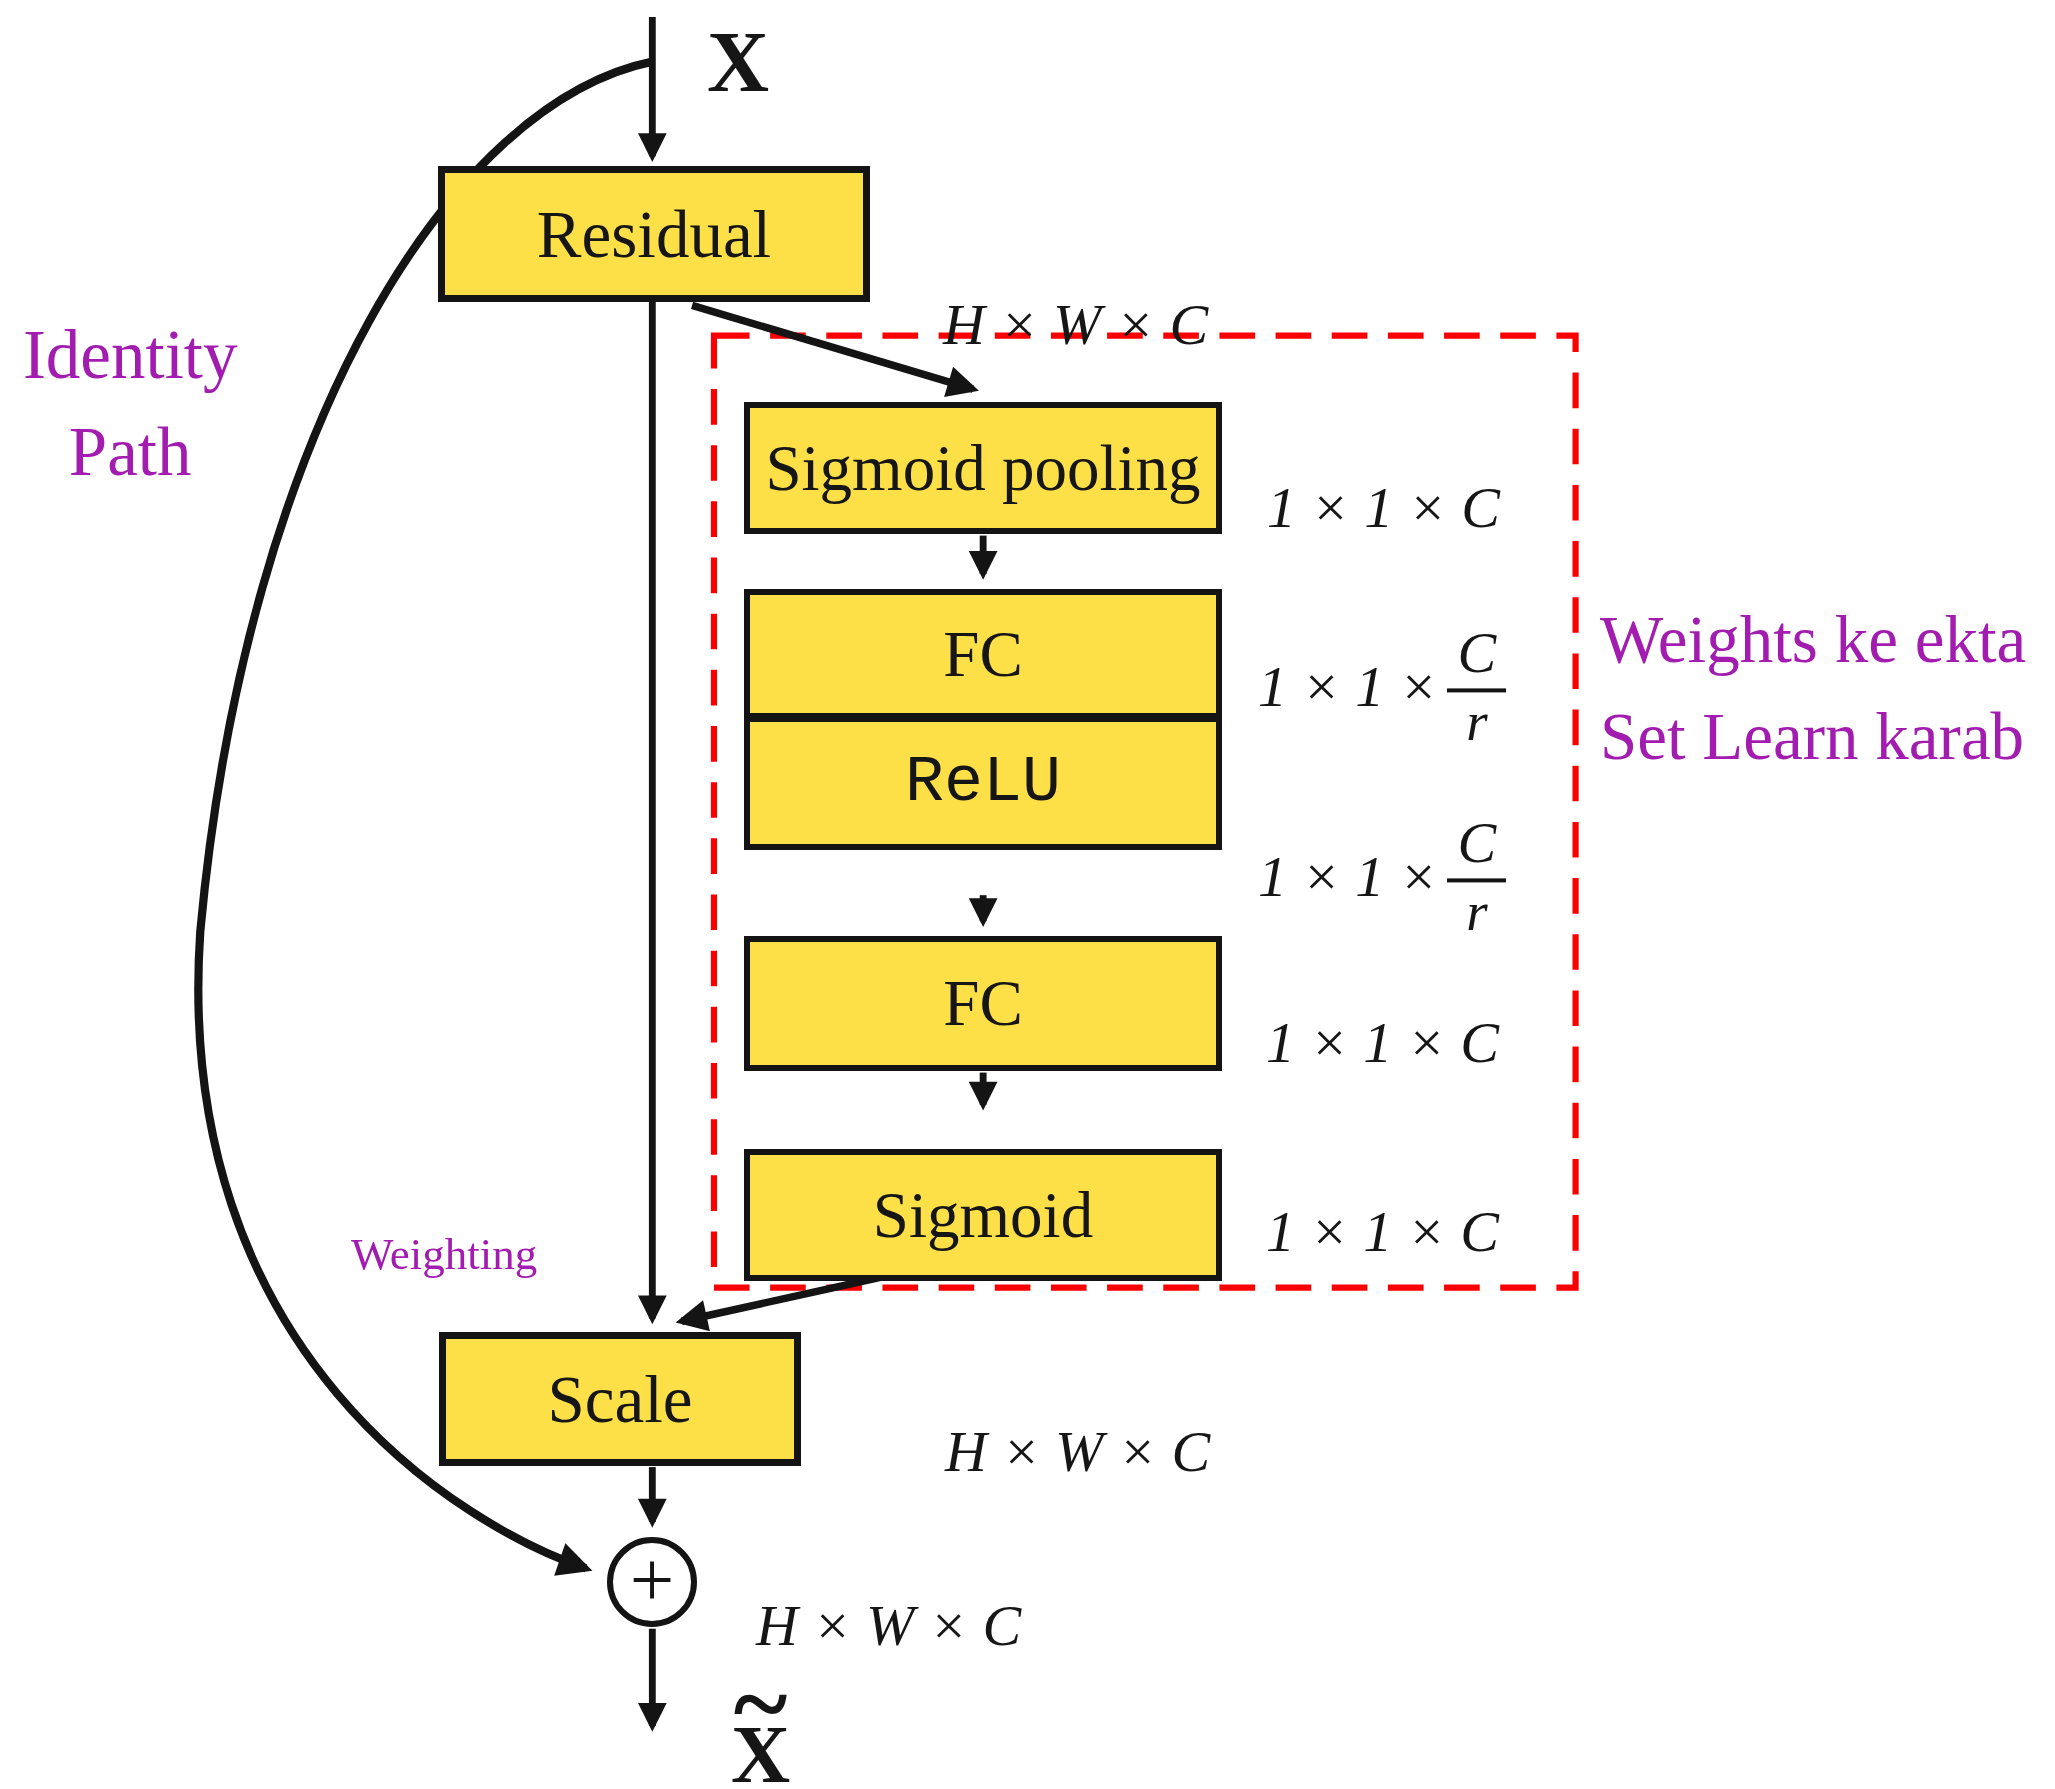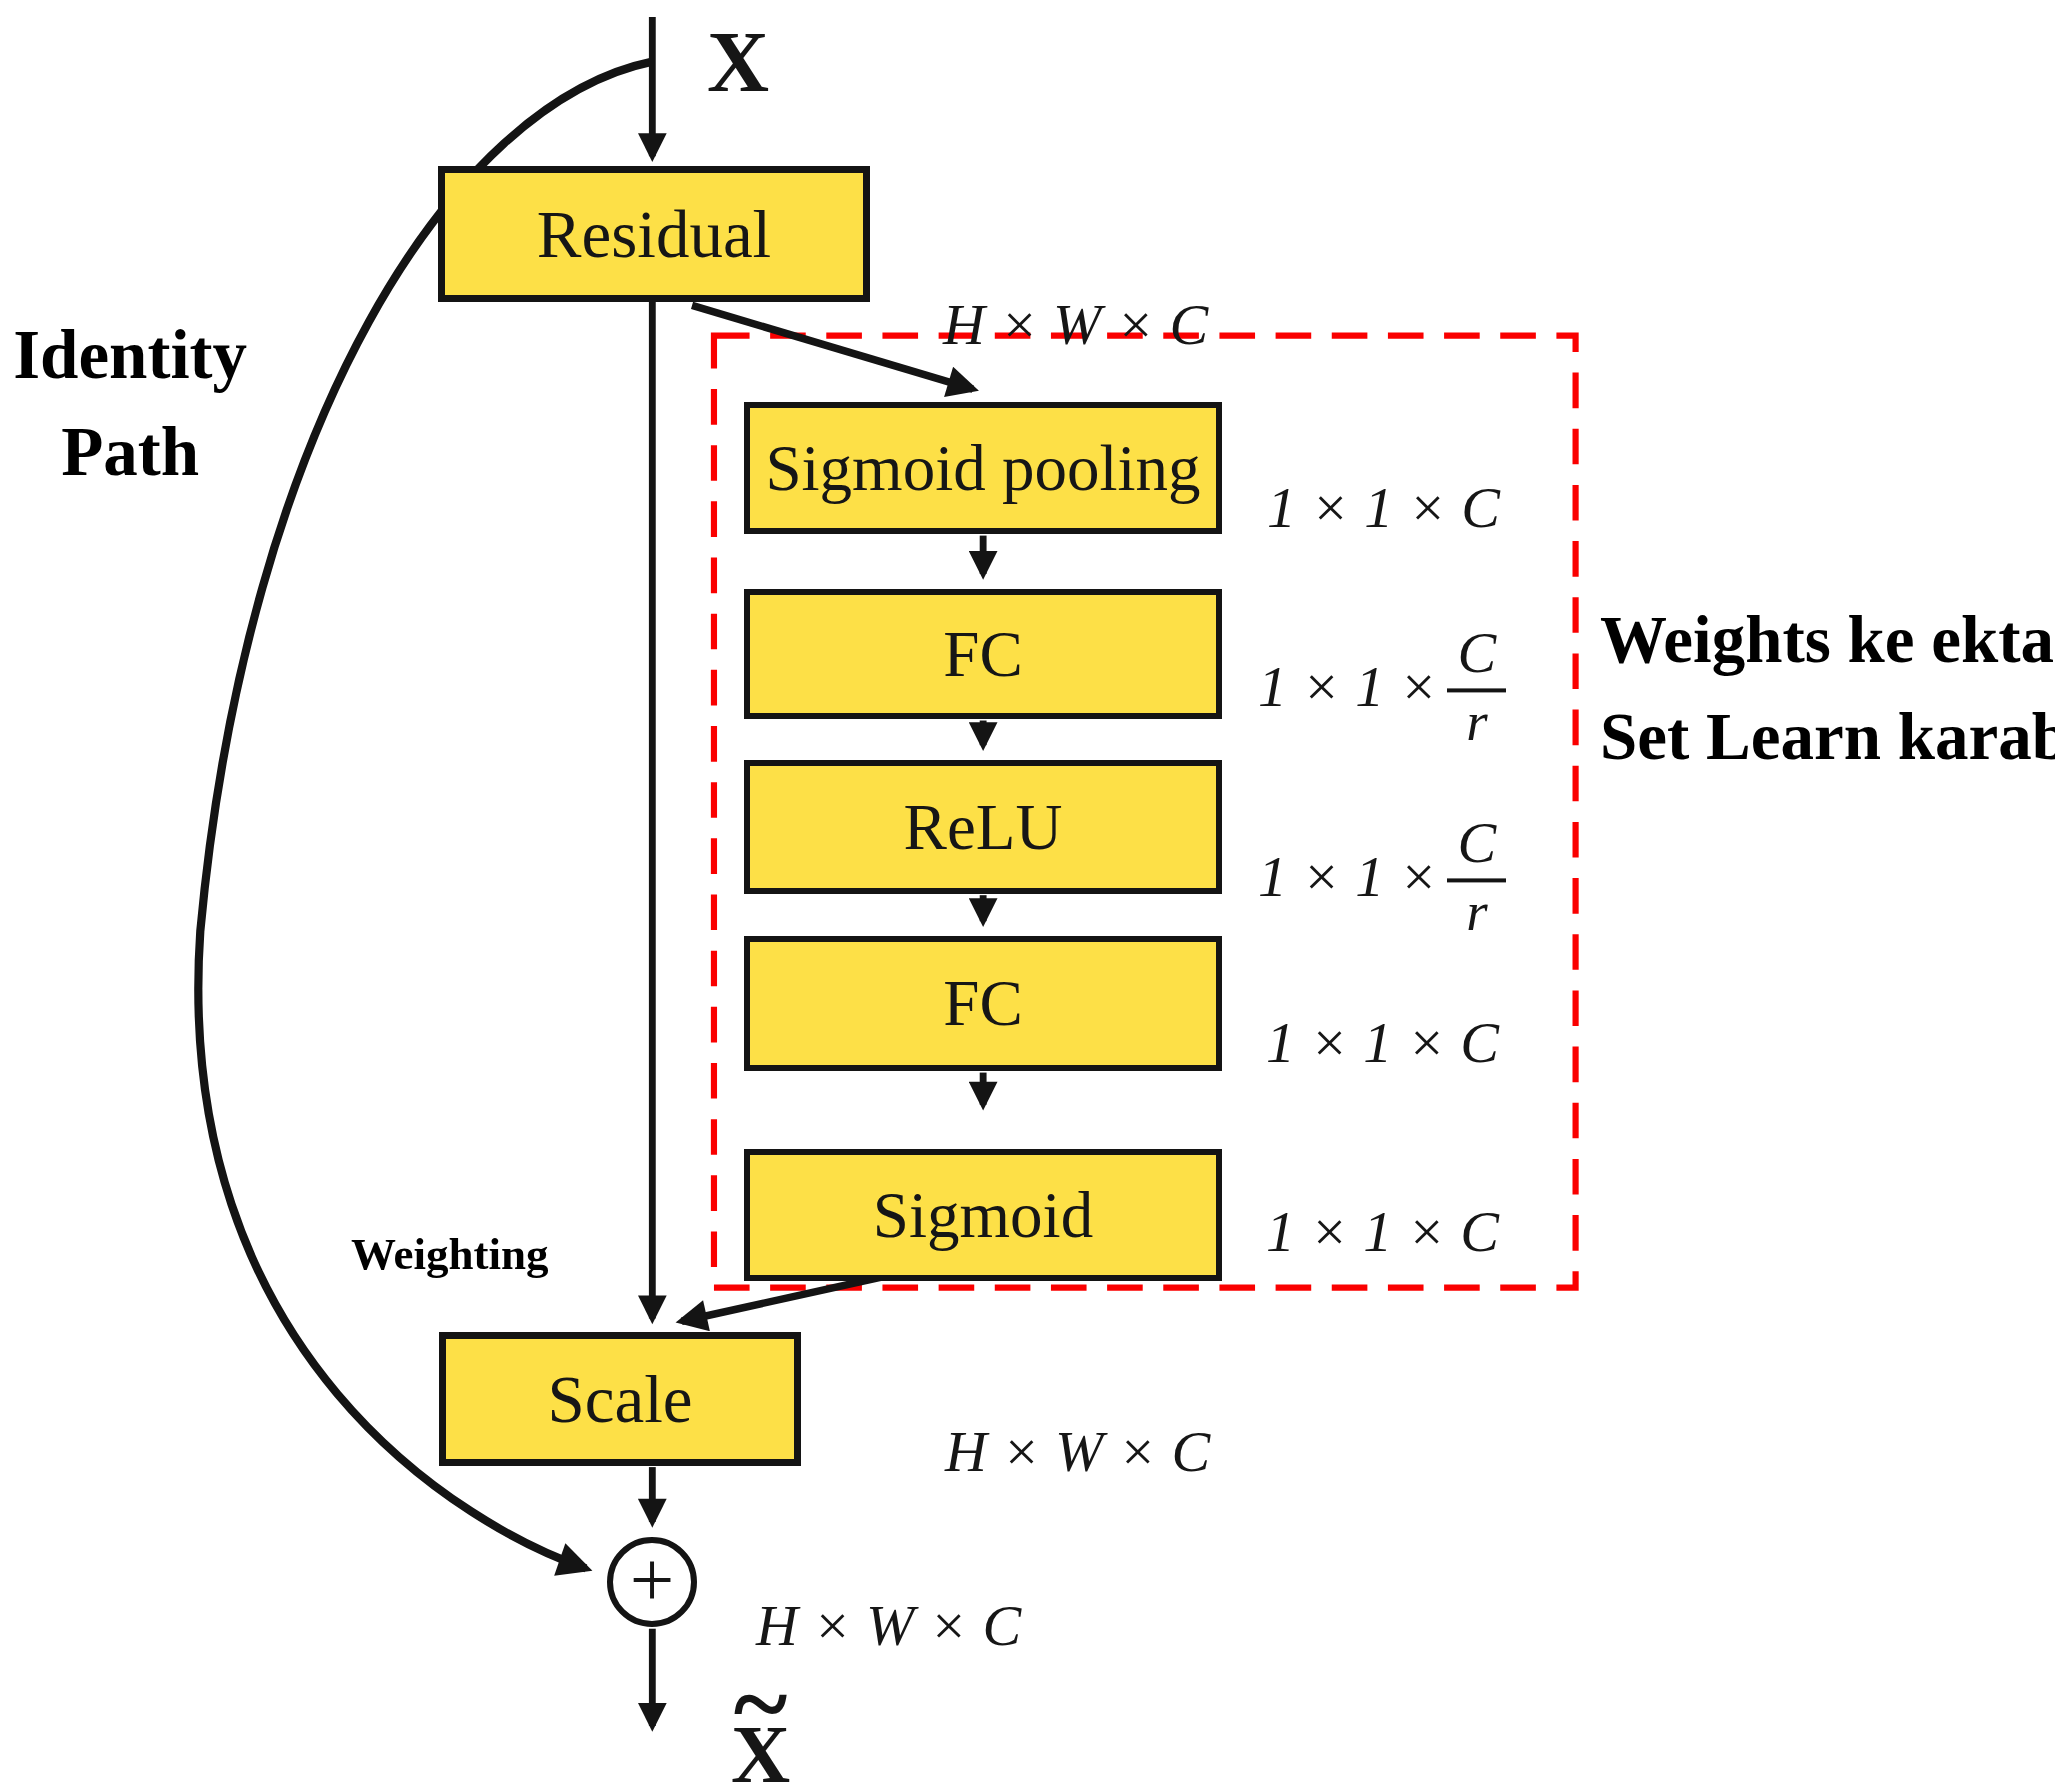--- a/index.html
+++ b/index.html
@@ -15,21 +15,21 @@
   }
   .node.outer{border-width:7.5px;font-size:67px;}
   .dim{
     position:absolute;font-style:italic;font-size:58px;line-height:1;white-space:nowrap;
     transform:translateY(-50%);display:inline-flex;align-items:center;
   }
   .frac{display:inline-flex;flex-direction:column;align-items:center;line-height:1;margin-left:9.6px;}
   .frac .num{font-size:58px;}
   .frac .den{font-size:55px;}
   .frac .bar{width:100%;min-width:59px;border-top:4.8px solid #141414;margin:5.5px 0 2.7px 0;height:0;}
-  .redtext{color:#000000;font-weight:bold;}
+  .redtext{color:#a21caf;font-weight:normal;}
   .identity-path{position:absolute;left:2.7px;top:307px;width:255px;text-align:center;font-size:69px;line-height:1.4;}
   .weighting{position:absolute;left:351px;top:1232px;font-size:45px;line-height:1;white-space:nowrap;}
   .learn-note{position:absolute;left:1600px;top:591px;font-size:67px;line-height:1.45;white-space:nowrap;}
   .io-label{position:absolute;font-weight:bold;font-size:86px;line-height:1;white-space:nowrap;}
   .in-x{left:707px;top:19px;}
   .out-base{left:725px;top:1714px;width:71px;text-align:center;font-size:82px;}
   .out-tilde{left:725px;top:1652px;width:71px;text-align:center;font-size:103px;font-weight:bold;}
   .add-node{
     position:absolute;left:607px;top:1537px;width:90px;height:90px;box-sizing:border-box;
     border:6.9px solid #141414;border-radius:50%;background:#ffffff;
@@ -93,21 +93,21 @@
   </div>
 
   <div class="node" style="left:744px;top:402px;width:478px;height:132px;">
     <span>Sigmoid pooling</span>
   </div>
 
   <div class="node" style="left:744px;top:589px;width:478px;height:130px;">
     <span>FC</span>
   </div>
 
-  <div class="node" style="left:744px;top:760px;width:478px;height:134px;">
+  <div class="node" style="left:744px;top:716px;width:478px;height:134px;font-family:Liberation Mono, monospace;">
     <span>ReLU</span>
   </div>
 
   <div class="node" style="left:744px;top:936px;width:478px;height:135px;">
     <span>FC</span>
   </div>
 
   <div class="node" style="left:744px;top:1121px;width:478px;height:132px;margin-top:28px;">
     <span>Sigmoid</span>
   </div>

